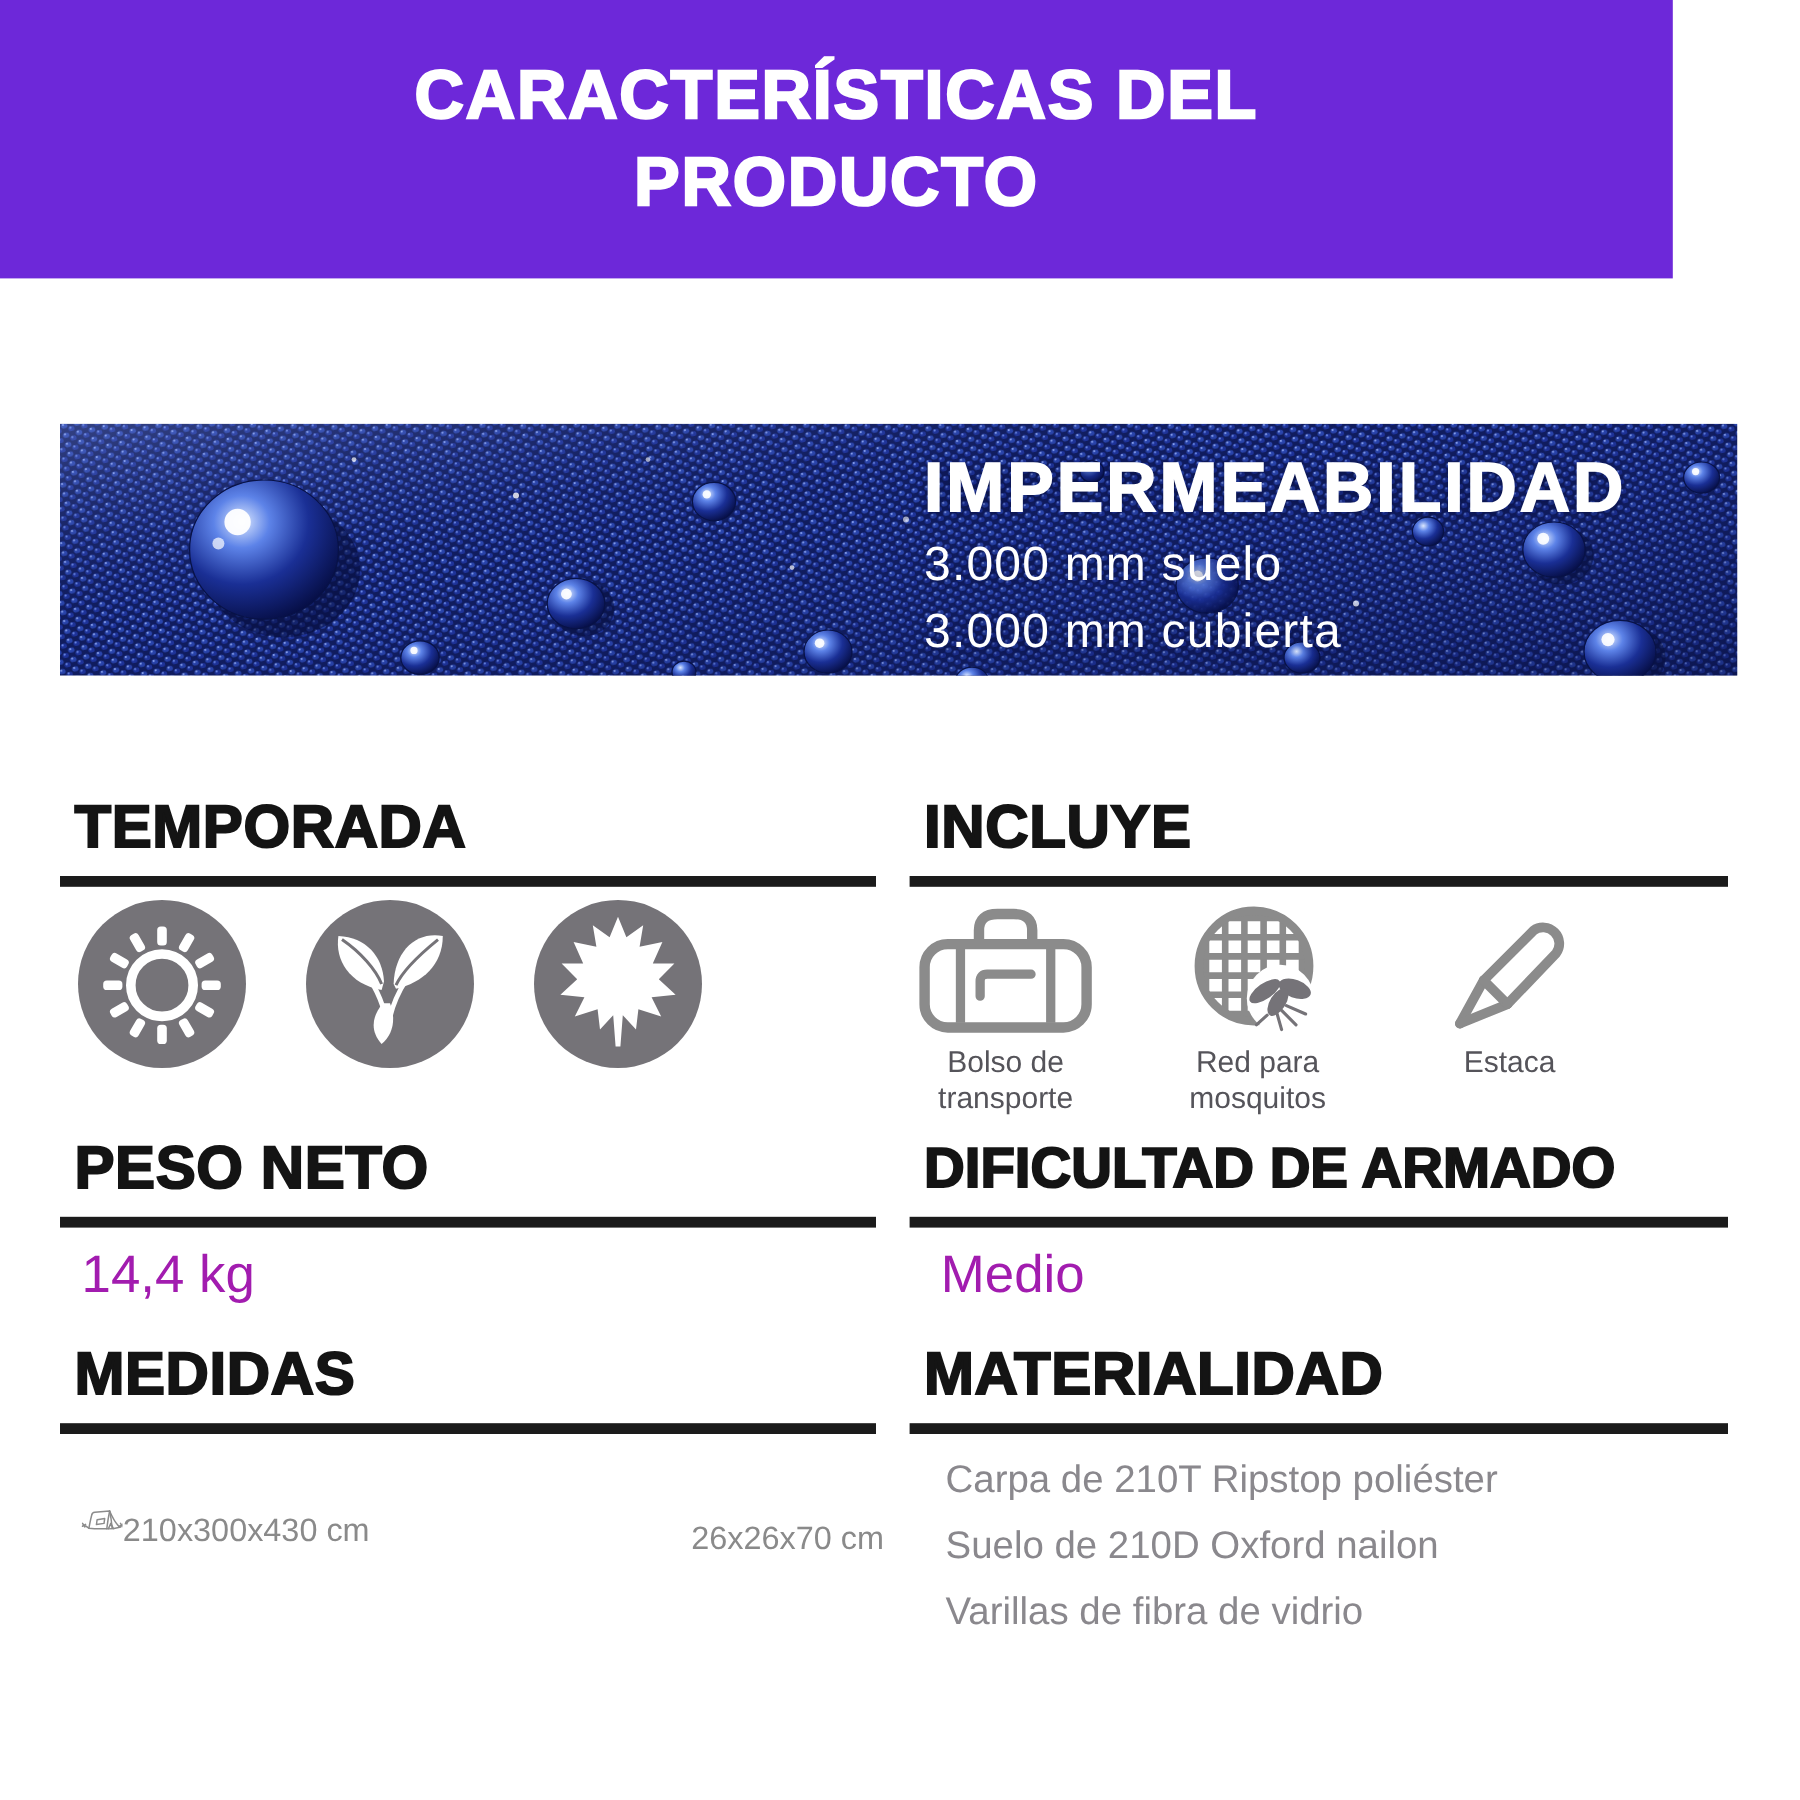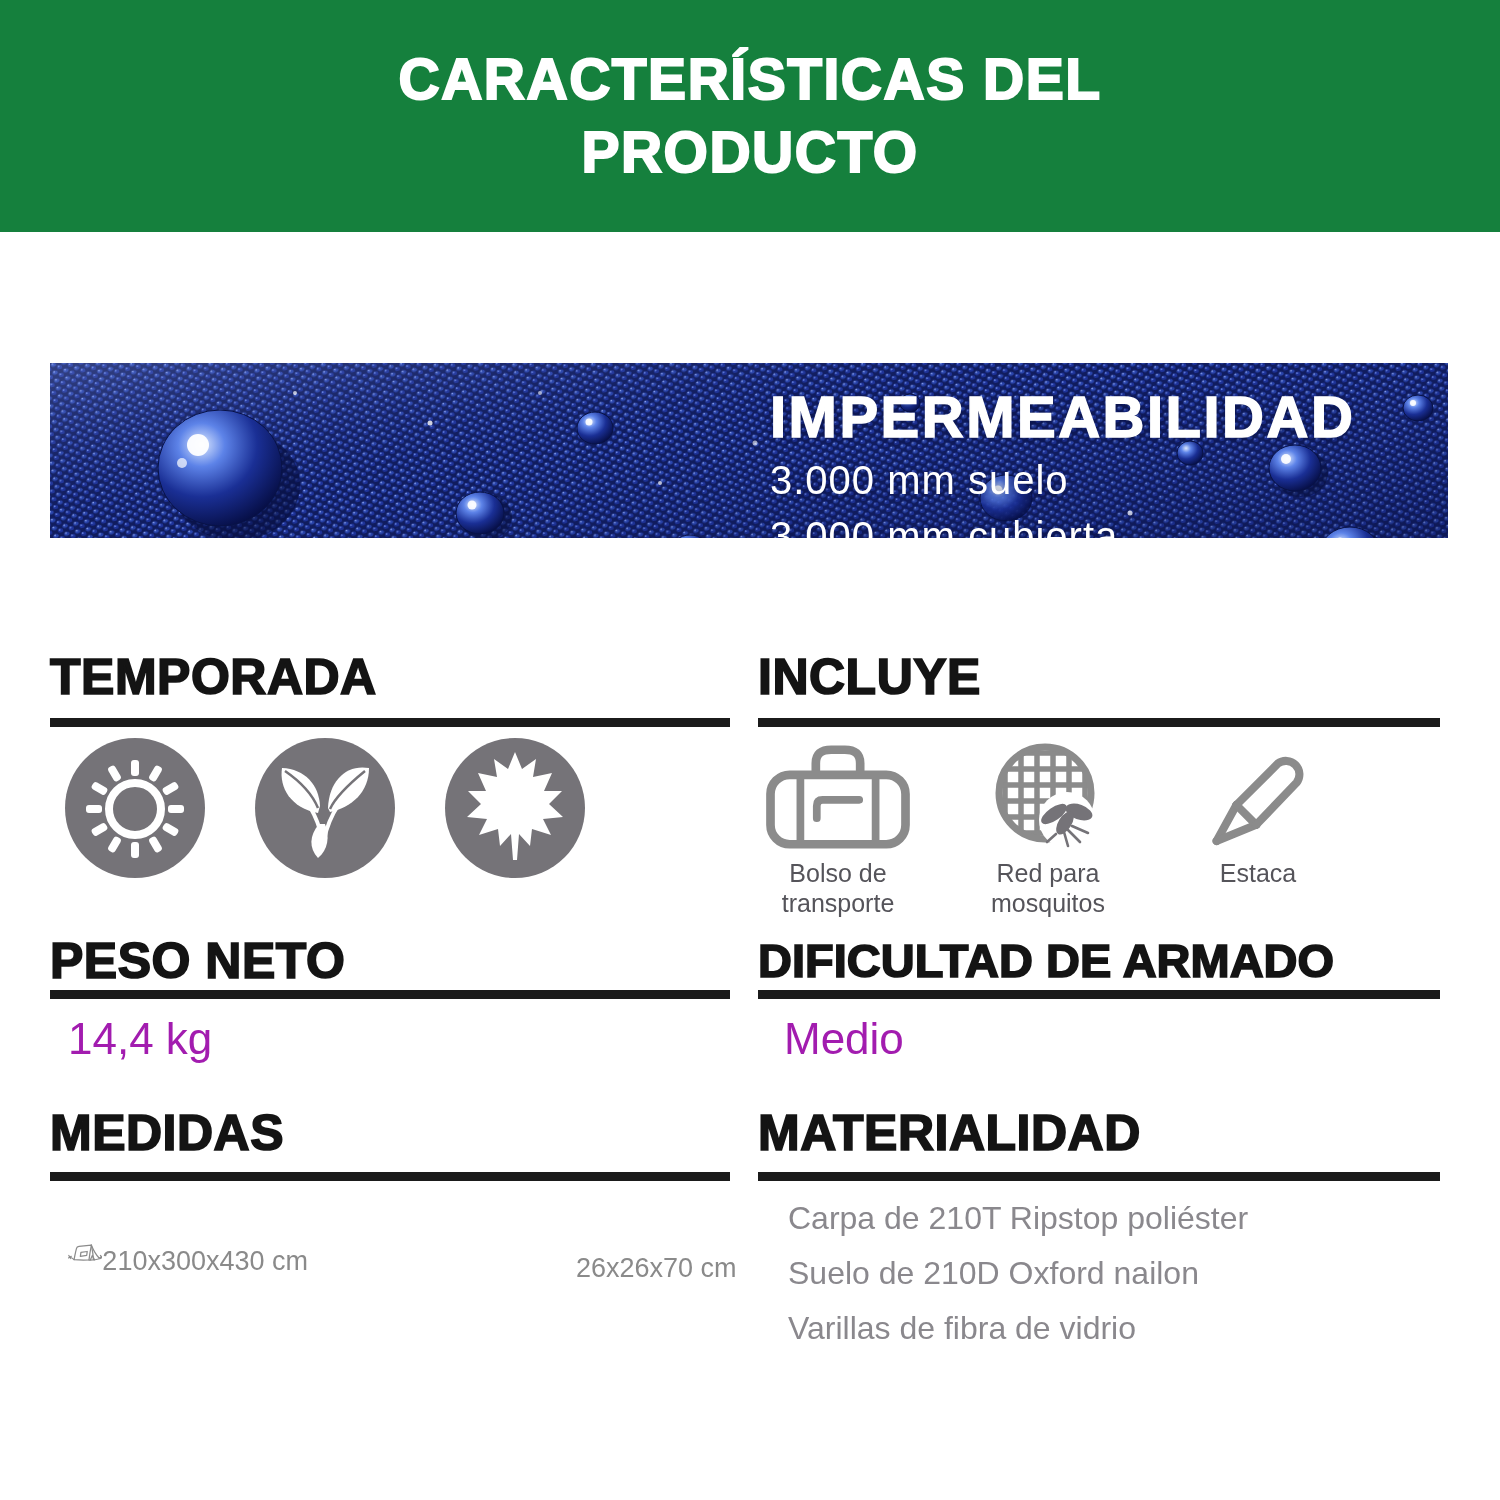--- a/index.html
+++ b/index.html
@@ -1,38 +1,38 @@
 <!DOCTYPE html>
 <html><head>
 <meta charset="utf-8">
 <style>
   html,body{margin:0;padding:0;background:#fff;}
   body{width:1500px;height:1500px;position:relative;overflow:hidden;
        font-family:"Liberation Sans","DejaVu Sans",sans-serif;}
 
   
-  .topbar{position:absolute;left:0;top:0;width:1500px;height:232px;background:#15803d;
+  .topbar{position:absolute;left:0;top:0;width:1394px;height:232px;background:#6d28d9;
           display:flex;align-items:center;justify-content:center;}
   .topbar h1{margin:0;color:#fff;text-align:center;font-size:57px;font-weight:bold;
              letter-spacing:1.5px;line-height:1.28;-webkit-text-stroke:2px #fff;}
   .topbar h1 span{display:block;}
 
   
-  .banner{position:absolute;left:50px;top:363px;width:1398px;height:175px;overflow:hidden;}
+  .banner{position:absolute;left:50px;top:353px;width:1398px;height:210px;overflow:hidden;}
   .banner svg.fabric{position:absolute;left:0;top:0;}
   .banner-text{position:absolute;left:720px;top:24px;color:#fff;
                text-shadow:0 2px 9px rgba(0,8,50,.55);}
   .banner-text h2{margin:0;font-size:58px;font-weight:bold;letter-spacing:2.5px;
                   -webkit-text-stroke:1.5px #fff;line-height:1.05;white-space:nowrap;}
   .banner-text p{margin:9px 0 0;font-size:40px;font-weight:normal;letter-spacing:1px;
                  line-height:1.18;white-space:nowrap;}
 
   
   .sec{position:absolute;}
-  .sec h3{margin:0;font-size:50px;line-height:58px;font-weight:bold;color:#141414;
+  .sec h3{margin:12px;font-size:50px;line-height:58px;font-weight:bold;color:#141414;
           letter-spacing:.5px;-webkit-text-stroke:1.7px #141414;white-space:nowrap;}
   .rule{height:9px;background:#1b1b1b;}
   #sec-temporada{left:50px;top:648px;width:680px;}
   #sec-incluye{left:758px;top:648px;width:682px;}
   #sec-peso{left:50px;top:932px;width:680px;}
   #sec-dificultad{left:758px;top:932px;width:682px;}
   #sec-dificultad h3{font-size:47px;letter-spacing:0;}
   #sec-medidas{left:50px;top:1104px;width:680px;}
   #sec-materialidad{left:758px;top:1104px;width:682px;}
   .mt12{margin-top:12px;} .mt0{margin-top:0;} .mt10{margin-top:10px;}

